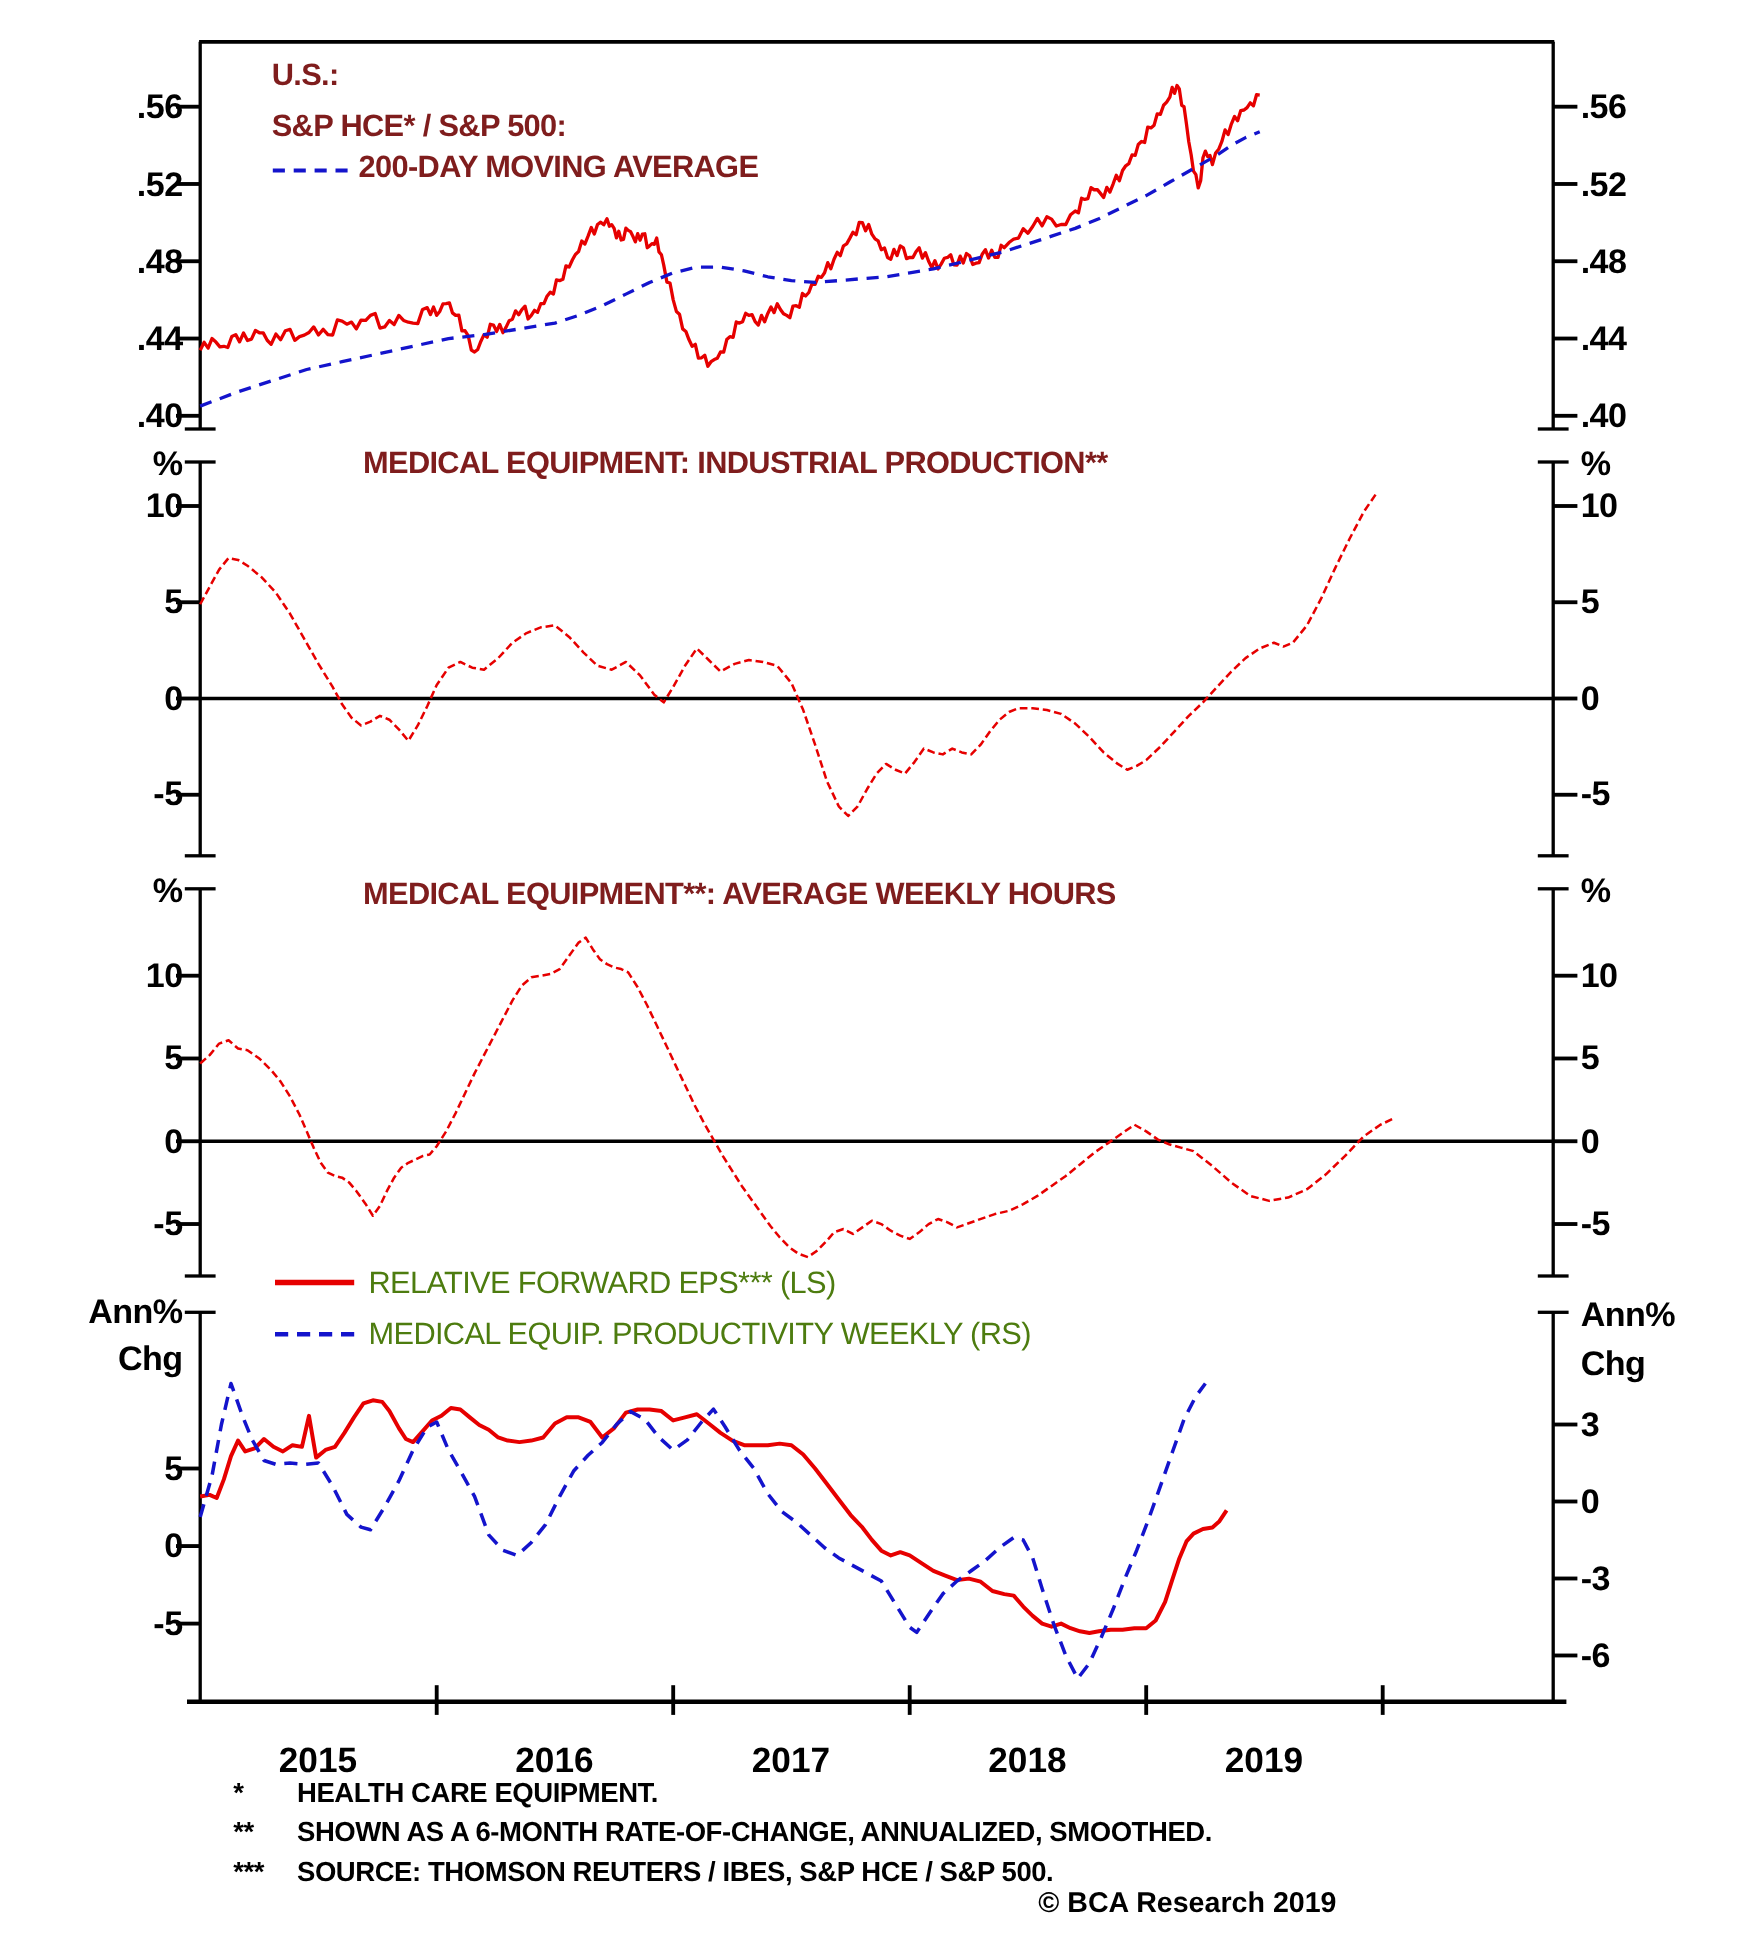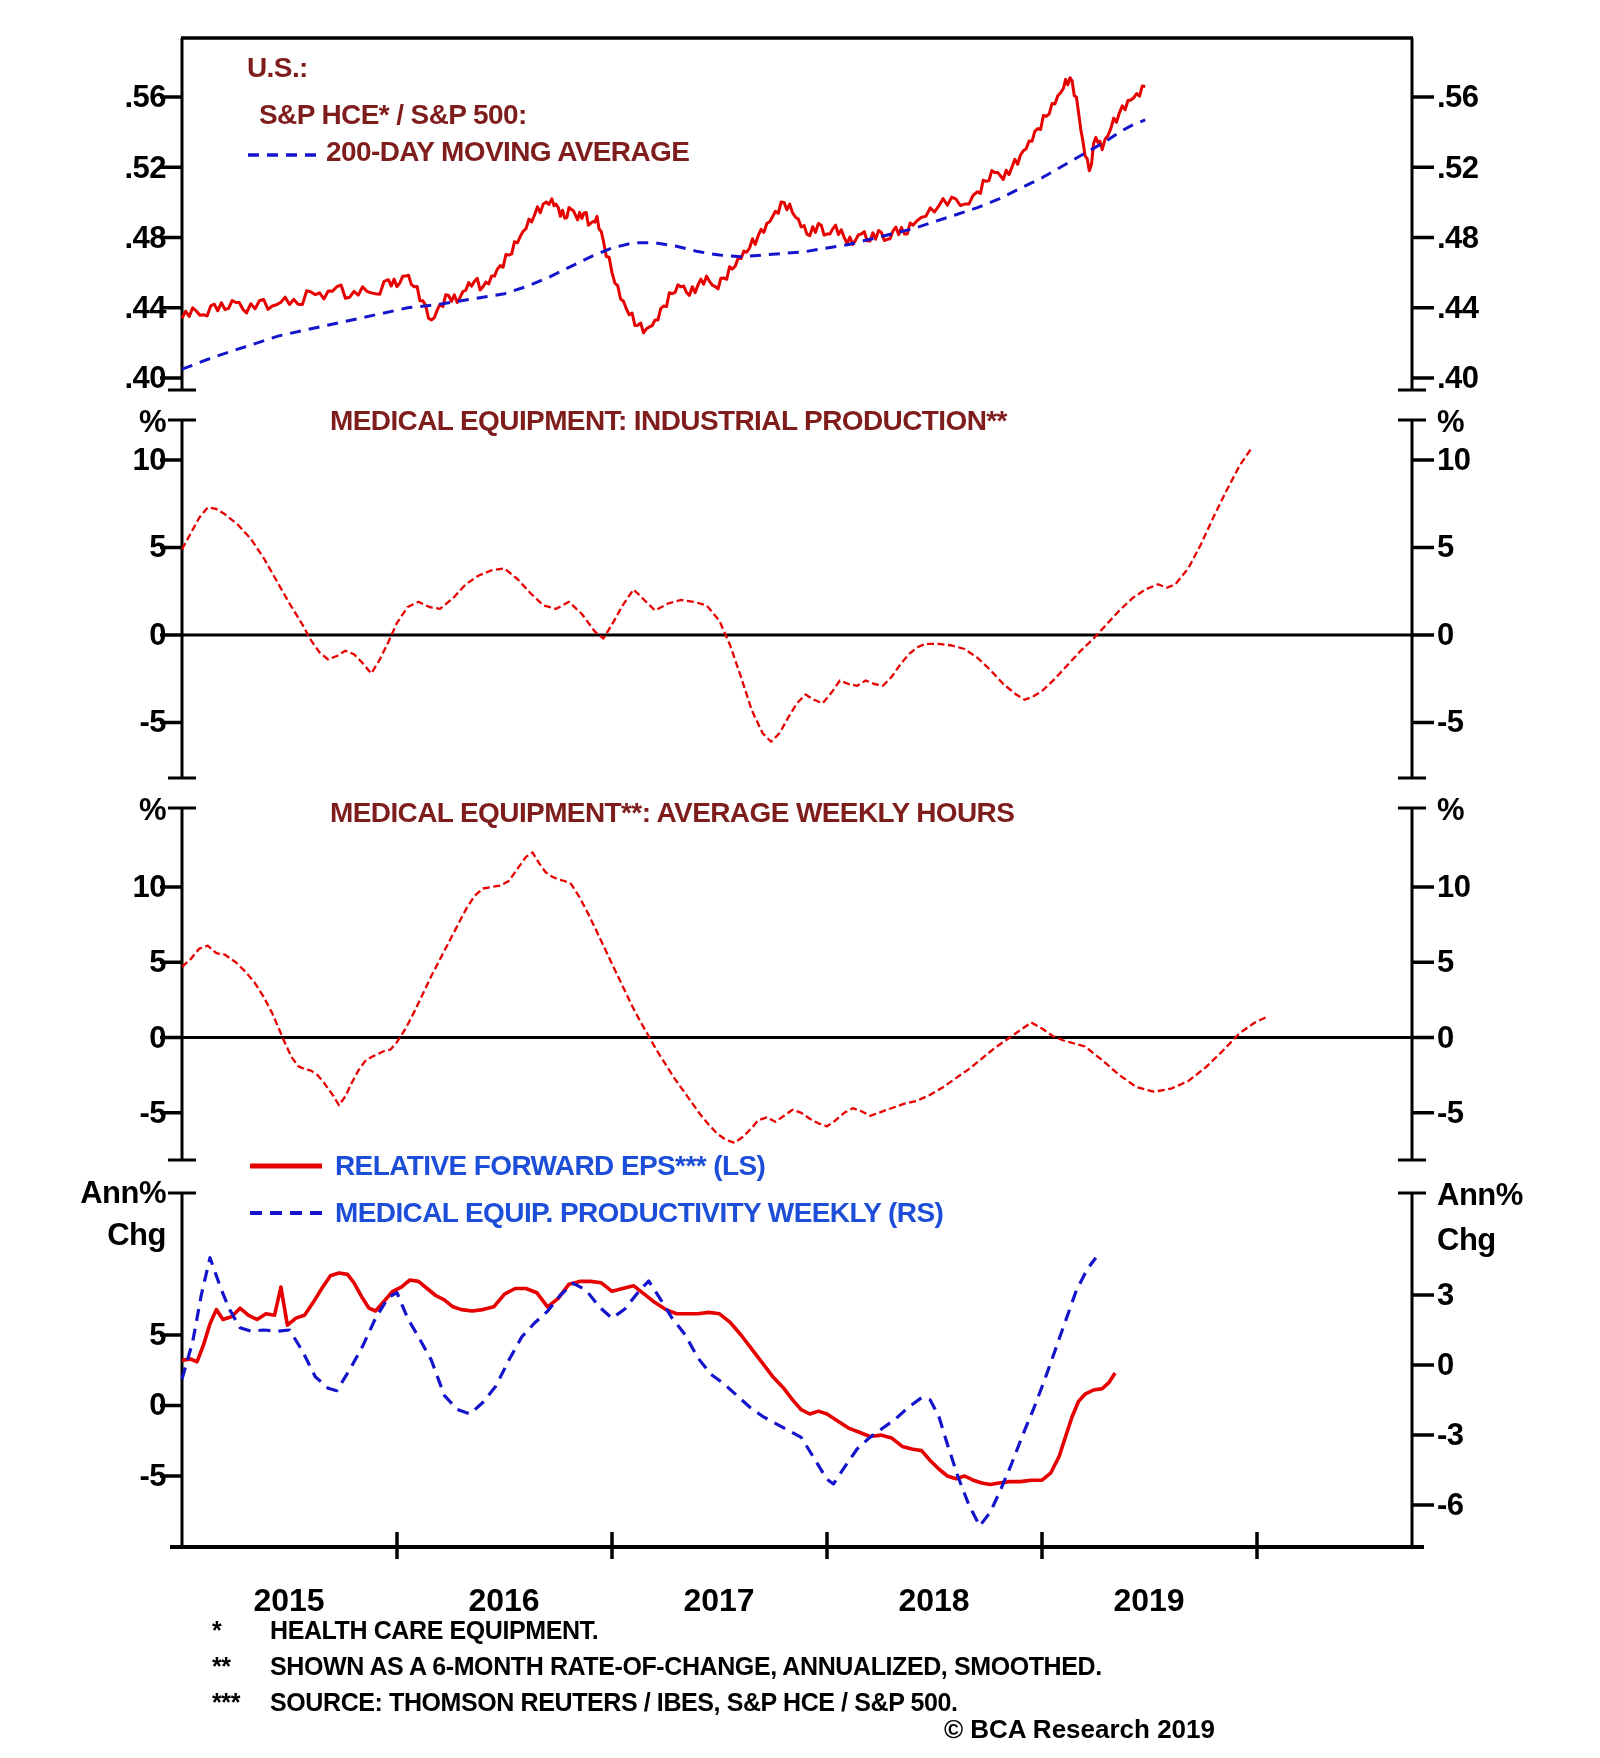--- a/index.html
+++ b/index.html
@@ -7,21 +7,21 @@
     width:1600px;height:1758px;position:relative;background:#ffffff;
     font-family:"Liberation Sans","DejaVu Sans",sans-serif;
     overflow:hidden;
   }
   .abs{position:absolute;white-space:nowrap;}
   .lbl{font-weight:800;font-size:31px;line-height:34px;color:#000;letter-spacing:-0.5px;}
   .ylab-left{left:40px;width:126px;text-align:right;}
   .ylab-right{left:1437px;text-align:left;}
   .ptitle{font-weight:800;font-size:28px;line-height:34px;color:#7f1d1d;letter-spacing:-0.6px;}
   .yearlbl{font-weight:800;font-size:32px;line-height:36px;color:#000;width:130px;text-align:center;}
-  .legend-text{font-weight:700;font-size:28px;line-height:34px;color:#1d4ed8;letter-spacing:-0.6px;}
+  .legend-text{font-weight:400;font-size:28px;line-height:34px;color:#4d7c0f;letter-spacing:-0.6px;}
   .fnote{font-weight:700;font-size:25px;line-height:30px;color:#000;letter-spacing:-0.4px;}
   .fnote-marker{left:212px;width:50px;text-align:left;}
   .fnote-text{left:270px;}
   .copyright{font-weight:700;font-size:26px;line-height:30px;color:#000;left:715px;width:500px;text-align:right;}
   svg{position:absolute;left:0;top:0;}
 </style>
 </head>
 <body>
 
 <svg id="chart-svg" width="1600" height="1758" viewBox="0 0 1600 1758">
@@ -92,21 +92,21 @@
     <line x1="1412" y1="1434.99" x2="1434" y2="1434.99" stroke="#000000" stroke-width="3.5"></line>
     <line x1="1412" y1="1504.98" x2="1434" y2="1504.98" stroke="#000000" stroke-width="3.5"></line>
     <path d="M182.0 1360.4L190.6 1359.0L197.0 1361.8L203.5 1344.9L210.0 1323.7L216.4 1309.6L222.9 1319.5L231.5 1316.7L240.0 1308.2L248.6 1315.3L257.2 1319.5L265.9 1313.8L274.5 1315.3L280.9 1287.1L287.4 1325.1L295.9 1318.1L304.5 1315.3L313.1 1302.6L321.8 1288.5L330.4 1275.8L339.0 1273.0L347.5 1274.4L354.0 1282.8L362.6 1298.3L369.0 1308.2L375.5 1311.0L384.1 1301.2L392.7 1291.3L401.3 1287.1L409.9 1280.0L418.5 1281.4L427.1 1288.5L435.7 1295.5L444.3 1299.8L452.9 1306.8L461.5 1309.6L472.2 1311.0L483.0 1309.6L493.8 1306.8L504.5 1294.1L515.2 1288.5L526.0 1288.5L536.8 1292.7L547.5 1306.8L558.3 1298.3L569.0 1284.2L579.7 1281.4L590.5 1281.4L601.3 1282.8L612.0 1291.3L622.7 1288.5L633.5 1285.7L644.3 1294.1L655.0 1302.6L665.8 1309.6L676.5 1313.8L687.2 1313.8L698.0 1313.8L708.8 1312.4L719.5 1313.8L730.2 1322.3L741.0 1335.0L751.8 1349.1L762.5 1363.2L773.3 1377.3L784.0 1388.6L792.6 1399.9L801.2 1409.7L809.8 1414.0L818.4 1411.1L827.0 1414.0L837.7 1421.0L848.5 1428.1L859.3 1432.3L870.0 1436.5L880.8 1435.1L891.5 1437.9L902.2 1446.4L913.0 1449.2L921.6 1450.6L930.2 1460.5L938.8 1469.0L947.4 1476.0L956.0 1478.8L964.6 1476.0L973.2 1480.2L981.8 1483.0L990.4 1484.5L999.0 1483.0L1009.7 1481.6L1020.5 1481.6L1031.3 1480.2L1042.0 1480.2L1050.6 1473.2L1059.2 1456.3L1065.6 1436.5L1072.1 1416.8L1078.6 1401.3L1085.0 1394.2L1093.6 1390.0L1102.2 1388.6L1108.6 1382.9L1115.1 1373.1" fill="none" stroke="#e60000" stroke-width="3.6" stroke-linejoin="round" stroke-linecap="butt"></path>
     <path d="M182.0 1379.0L192.7 1341.7L201.3 1295.0L210.0 1257.7L220.7 1288.0L229.3 1309.0L240.0 1327.7L250.8 1331.2L263.7 1330.0L276.6 1331.2L289.5 1330.0L302.4 1351.0L315.3 1376.7L328.2 1388.3L336.8 1390.7L349.7 1369.7L362.6 1346.3L375.5 1318.3L388.4 1297.3L397.0 1292.7L407.7 1318.3L418.5 1337.0L431.4 1360.3L444.3 1395.3L457.2 1409.3L470.1 1414.0L483.0 1402.3L495.9 1386.0L508.8 1360.3L521.7 1337.0L534.6 1323.0L547.5 1311.3L560.4 1295.0L573.3 1283.3L586.2 1290.3L599.1 1306.7L612.0 1318.3L624.9 1309.0L637.8 1292.7L648.6 1281.0L659.3 1297.3L672.2 1318.3L685.1 1334.7L698.0 1358.0L710.9 1374.3L723.8 1383.7L736.7 1395.3L749.6 1407.0L762.5 1416.3L775.4 1423.3L788.3 1430.3L801.2 1437.3L814.1 1458.3L827.0 1479.3L833.4 1484.0L844.2 1467.7L857.1 1449.0L870.0 1437.3L882.9 1428.0L895.8 1418.7L908.7 1407.0L921.6 1397.7L930.2 1400.0L938.8 1416.3L947.4 1444.3L958.1 1477.0L968.9 1505.0L979.7 1526.0L990.4 1512.0L1001.1 1488.6L1011.9 1463.0L1022.7 1435.0L1033.4 1409.3L1044.1 1381.3L1054.9 1351.0L1065.6 1320.7L1076.4 1290.3L1087.2 1269.3L1095.8 1257.7" fill="none" stroke="#1414cc" stroke-width="3.2" stroke-linejoin="round" stroke-linecap="butt" stroke-dasharray="12 8"></path>
     <line x1="248" y1="155" x2="316" y2="155" stroke="#1414cc" stroke-width="3.5" stroke-dasharray="11 8"></line>
     <line x1="250" y1="1166" x2="322" y2="1166" stroke="#e60000" stroke-width="5"></line>
     <line x1="250" y1="1213" x2="322" y2="1213" stroke="#1414cc" stroke-width="4" stroke-dasharray="12 8"></line>
   </svg>
 
 <div class="abs ptitle" style="left:247px;top:51px;">U.S.:</div>
-<div class="abs ptitle" style="left:247px;top:98px;margin-left:12px;">S&amp;P HCE* / S&amp;P 500:</div>
+<div class="abs ptitle" style="left:247px;top:98px;">S&amp;P HCE* / S&amp;P 500:</div>
 <div class="abs ptitle" style="left:326px;top:135px;">200-DAY MOVING AVERAGE</div>
 
 <div class="abs lbl ylab-left" style="top:80px;">.56</div>
 <div class="abs lbl ylab-left" style="top:151px;">.52</div>
 <div class="abs lbl ylab-left" style="top:221px;">.48</div>
 <div class="abs lbl ylab-left" style="top:291px;">.44</div>
 <div class="abs lbl ylab-left" style="top:361px;">.40</div>
 
 <div class="abs lbl ylab-right" style="top:80px;">.56</div>
 <div class="abs lbl ylab-right" style="top:151px;">.52</div>

